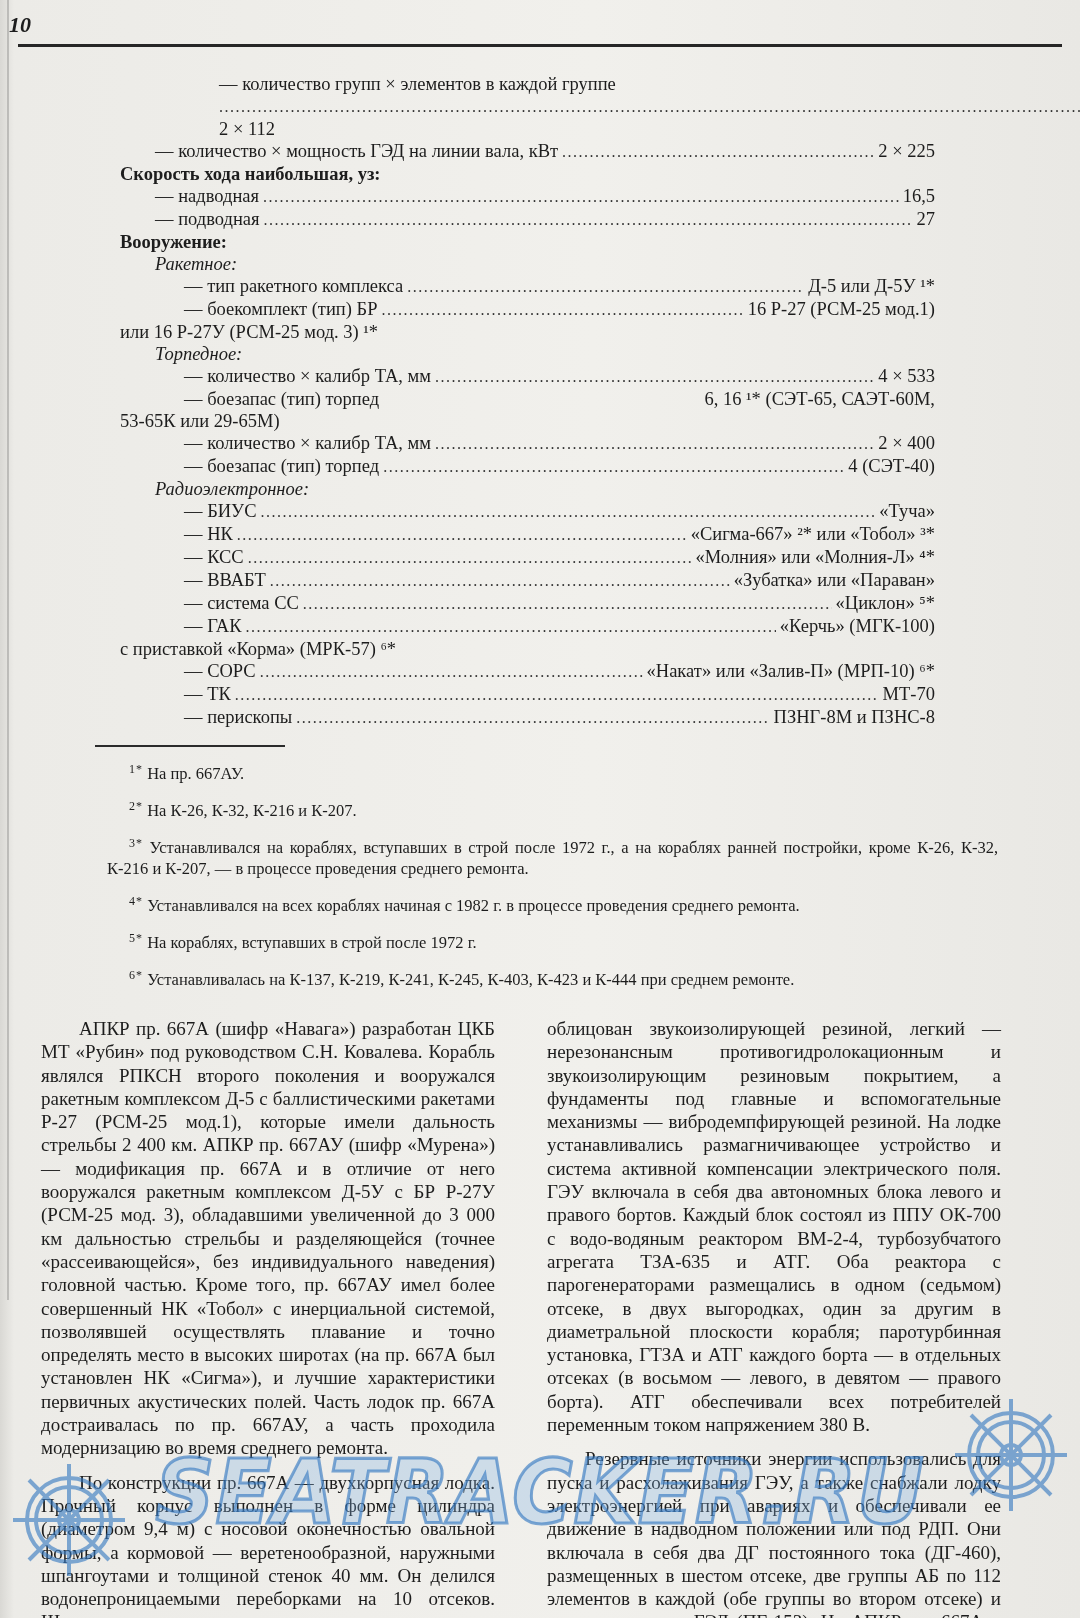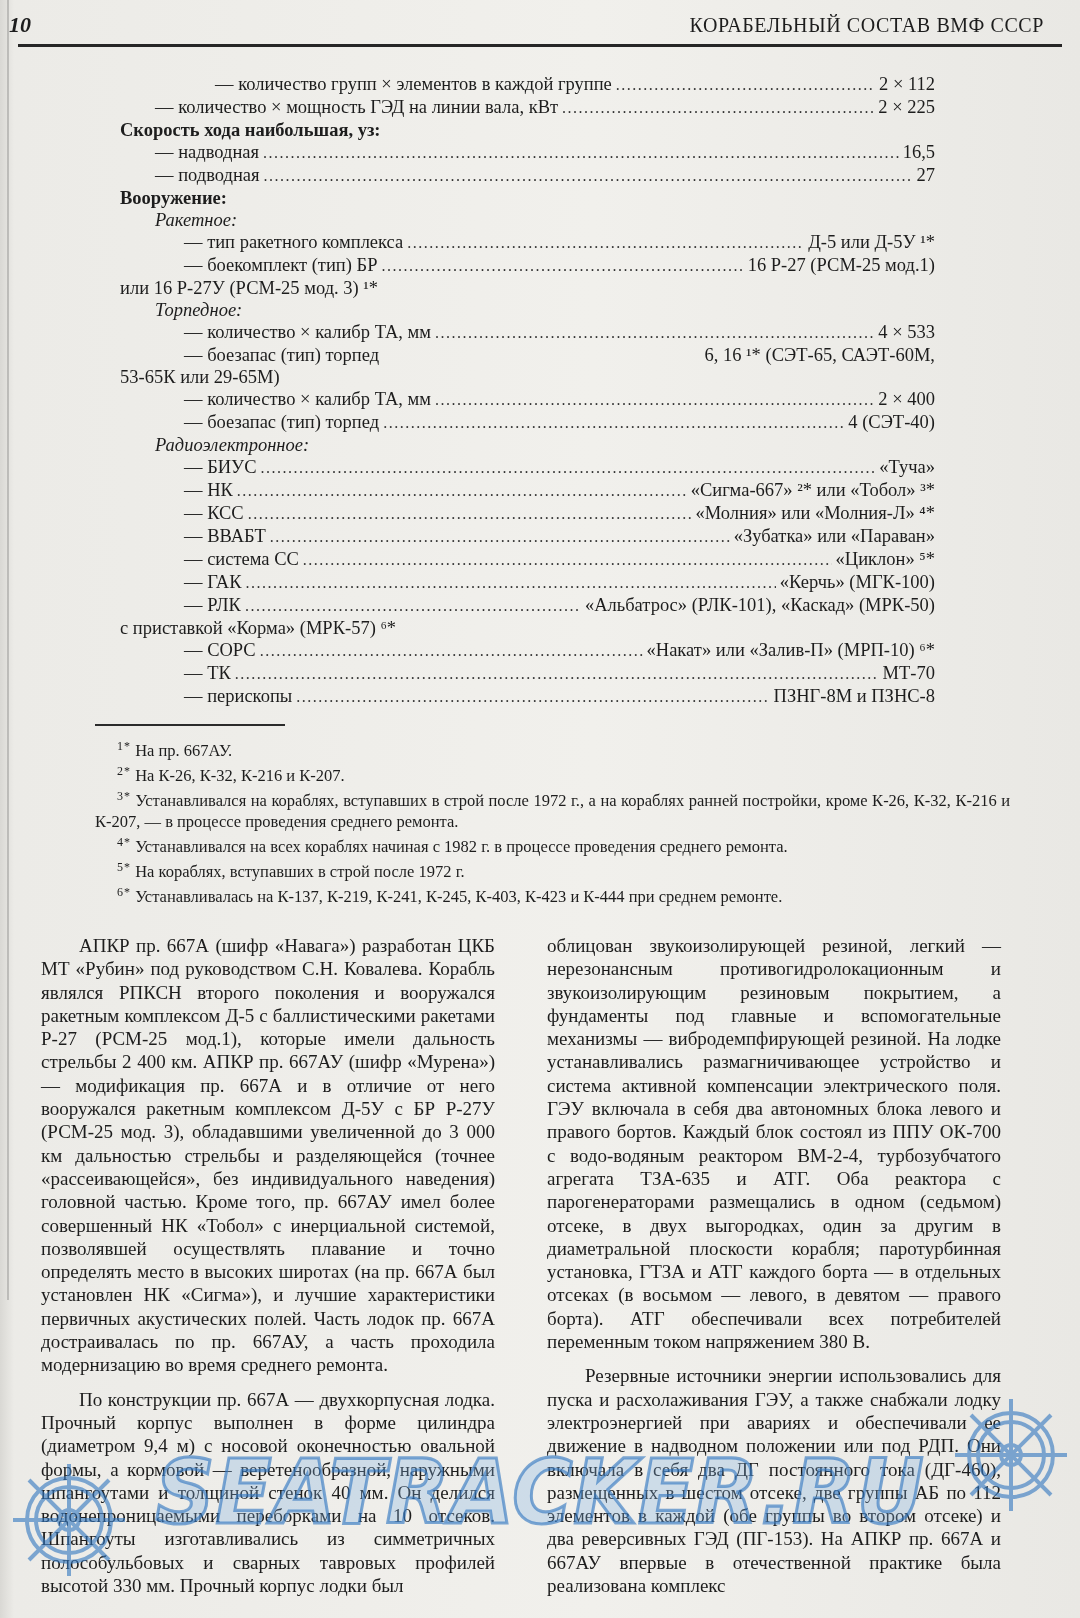--- a/index.html
+++ b/index.html
@@ -16,33 +16,33 @@
   .page-title { font-size: 20px; letter-spacing: .6px; }
   .header-rule { border: none; border-top: 3px solid #262626; margin: 2px 18px 0 18px; }
 
   .specs { margin: 26px 145px 0 120px; font-size: 18.5px; line-height: 22px; }
   .spec-row { display: flex; align-items: baseline; }
   .spec-row.heading { font-weight: bold; }
   .spec-row.subheading { font-style: italic; }
   .spec-row.continuation { }
   .indent-1 { padding-left: 35px; }
   .indent-2 { padding-left: 64px; }
-  .indent-3 { padding-left: 95px; }
+  .indent-3 { padding-left: 95px; flex-direction: column; }
   .spec-label { white-space: nowrap; }
   .spec-value { white-space: nowrap; }
   .leader { flex: 1 1 auto; overflow: hidden; white-space: nowrap; margin: 0 4px; opacity: .9; }
   .leader::after {
     content: "......................................................................................................................................................................";
     letter-spacing: 1.5px; font-size: 16px;
   }
   .leader.no-dots::after { content: ""; }
 
   .fn-divider { width: 190px; border-top: 2px solid #2b2b2b; margin: 16px 0 10px 95px; }
   .footnotes { margin: 0 70px 0 95px; font-size: 16.5px; line-height: 21px; }
-  .footnote { margin: 0; text-indent: 22px; text-align: justify; }
+  .footnote { margin: 12px; text-indent: 22px; text-align: justify; }
   .fn-marker { font-size: 12px; vertical-align: 6px; letter-spacing: 1px; }
 
   .columns { display: flex; gap: 30px; margin: 16px 68px 0 30px; height: 736px; overflow: hidden; }
   .col { flex: 1; font-size: 19px; line-height: 23.3px; text-align: justify; }
   .body-par { margin: 11px; text-indent: 38px; }
   .body-par.no-indent { text-indent: 0; }
 
   .watermark {
     position: absolute; left: 0; right: 0; bottom: 16px; height: 220px;
     display: flex; align-items: center; justify-content: space-between;
@@ -61,21 +61,20 @@
   .wheel.left  { margin-top: 55px; }
   .wheel.right { margin-bottom: 75px; }
 </style>
 </head>
 <body>
 
 <div class="scan-edge"></div>
 
 <header class="page-header">
   <span class="page-num">10</span>
-  <span class="page-title">КОРАБЕЛЬНЫЙ СОСТАВ ВМФ СССР</span>
 </header>
 <hr class="header-rule">
 
 <section class="specs" id="specs">
     <div class="spec-row item indent-3">
       <span class="spec-label">— количество групп × элементов в каждой группе</span>
       <span class="leader"></span>
       <span class="spec-value">2 × 112</span>
     </div>
     <div class="spec-row item indent-1">
@@ -166,25 +165,20 @@
     </div>
     <div class="spec-row item indent-2">
       <span class="spec-label">— система СС</span>
       <span class="leader"></span>
       <span class="spec-value">«Циклон» ⁵*</span>
     </div>
     <div class="spec-row item indent-2">
       <span class="spec-label">— ГАК</span>
       <span class="leader"></span>
       <span class="spec-value">«Керчь» (МГК-100)</span>
-    </div>
-    <div class="spec-row item indent-2">
-      <span class="spec-label">— РЛК</span>
-      <span class="leader"></span>
-      <span class="spec-value">«Альбатрос» (РЛК-101), «Каскад» (МРК-50)</span>
     </div>
     <div class="spec-row continuation indent-0">
       <span class="spec-value">с приставкой «Корма» (МРК-57) ⁶*</span>
     </div>
     <div class="spec-row item indent-2">
       <span class="spec-label">— СОРС</span>
       <span class="leader"></span>
       <span class="spec-value">«Накат» или «Залив-П» (МРП-10) ⁶*</span>
     </div>
     <div class="spec-row item indent-2">

